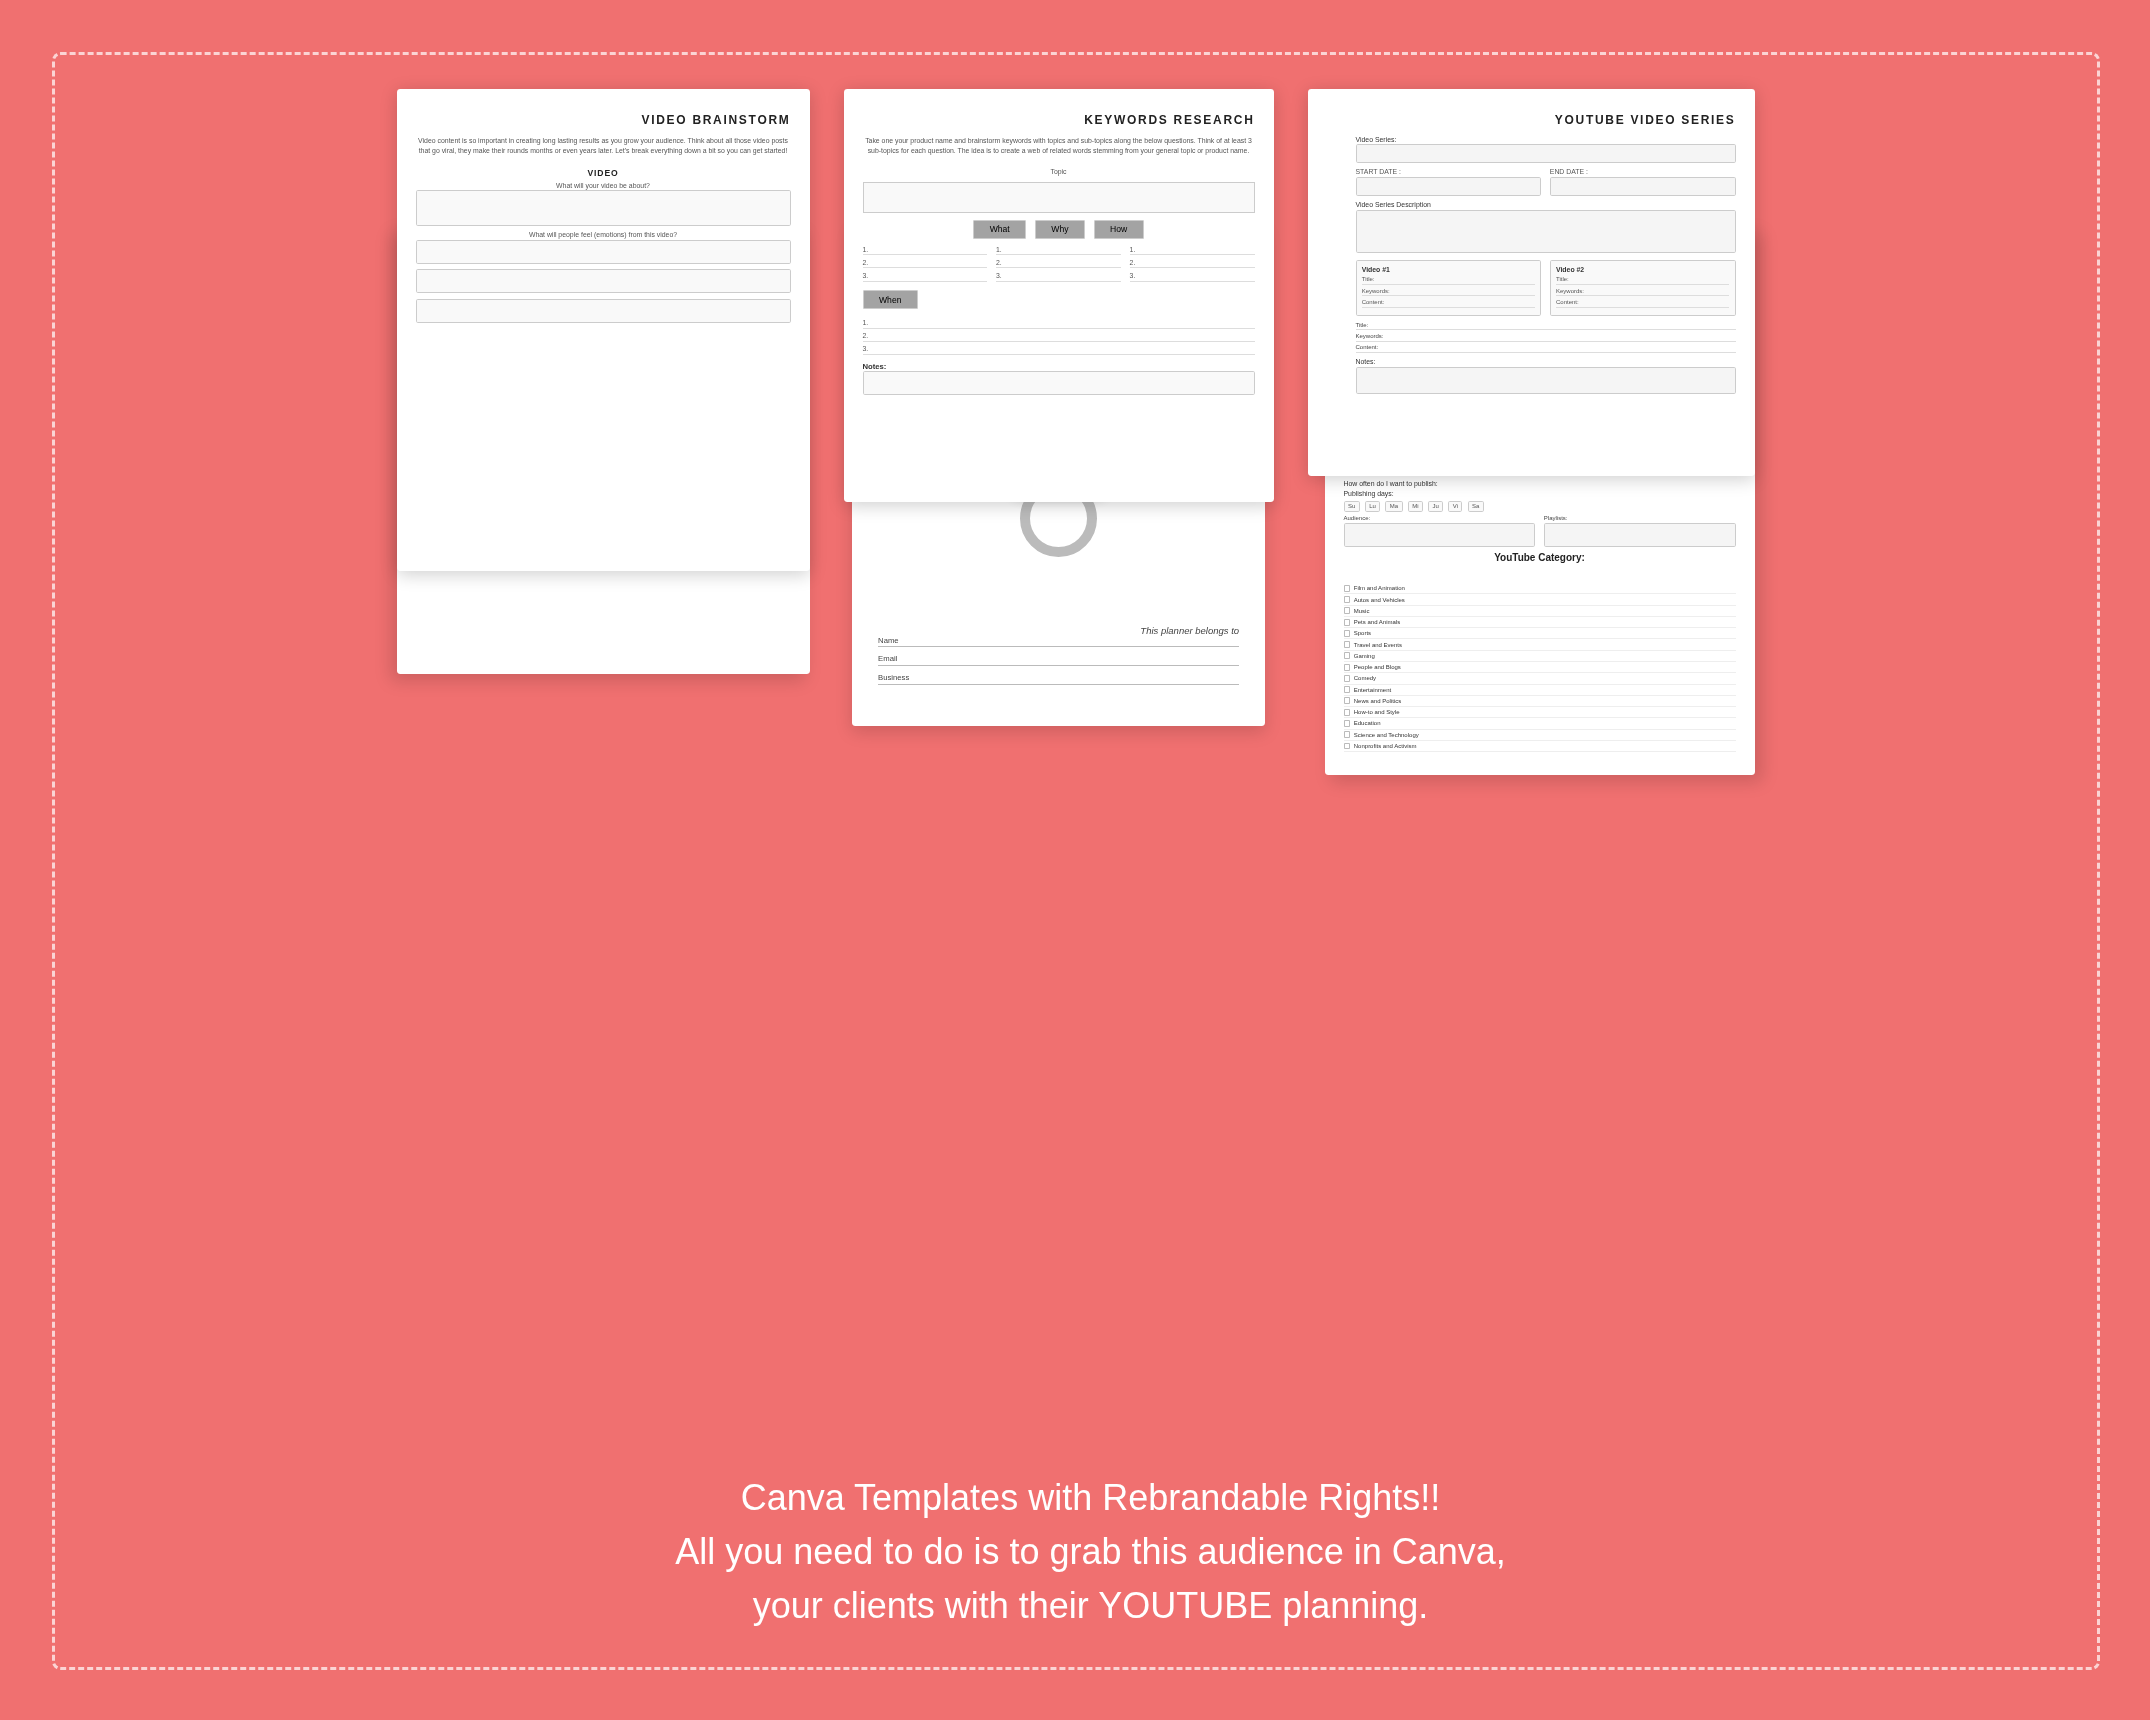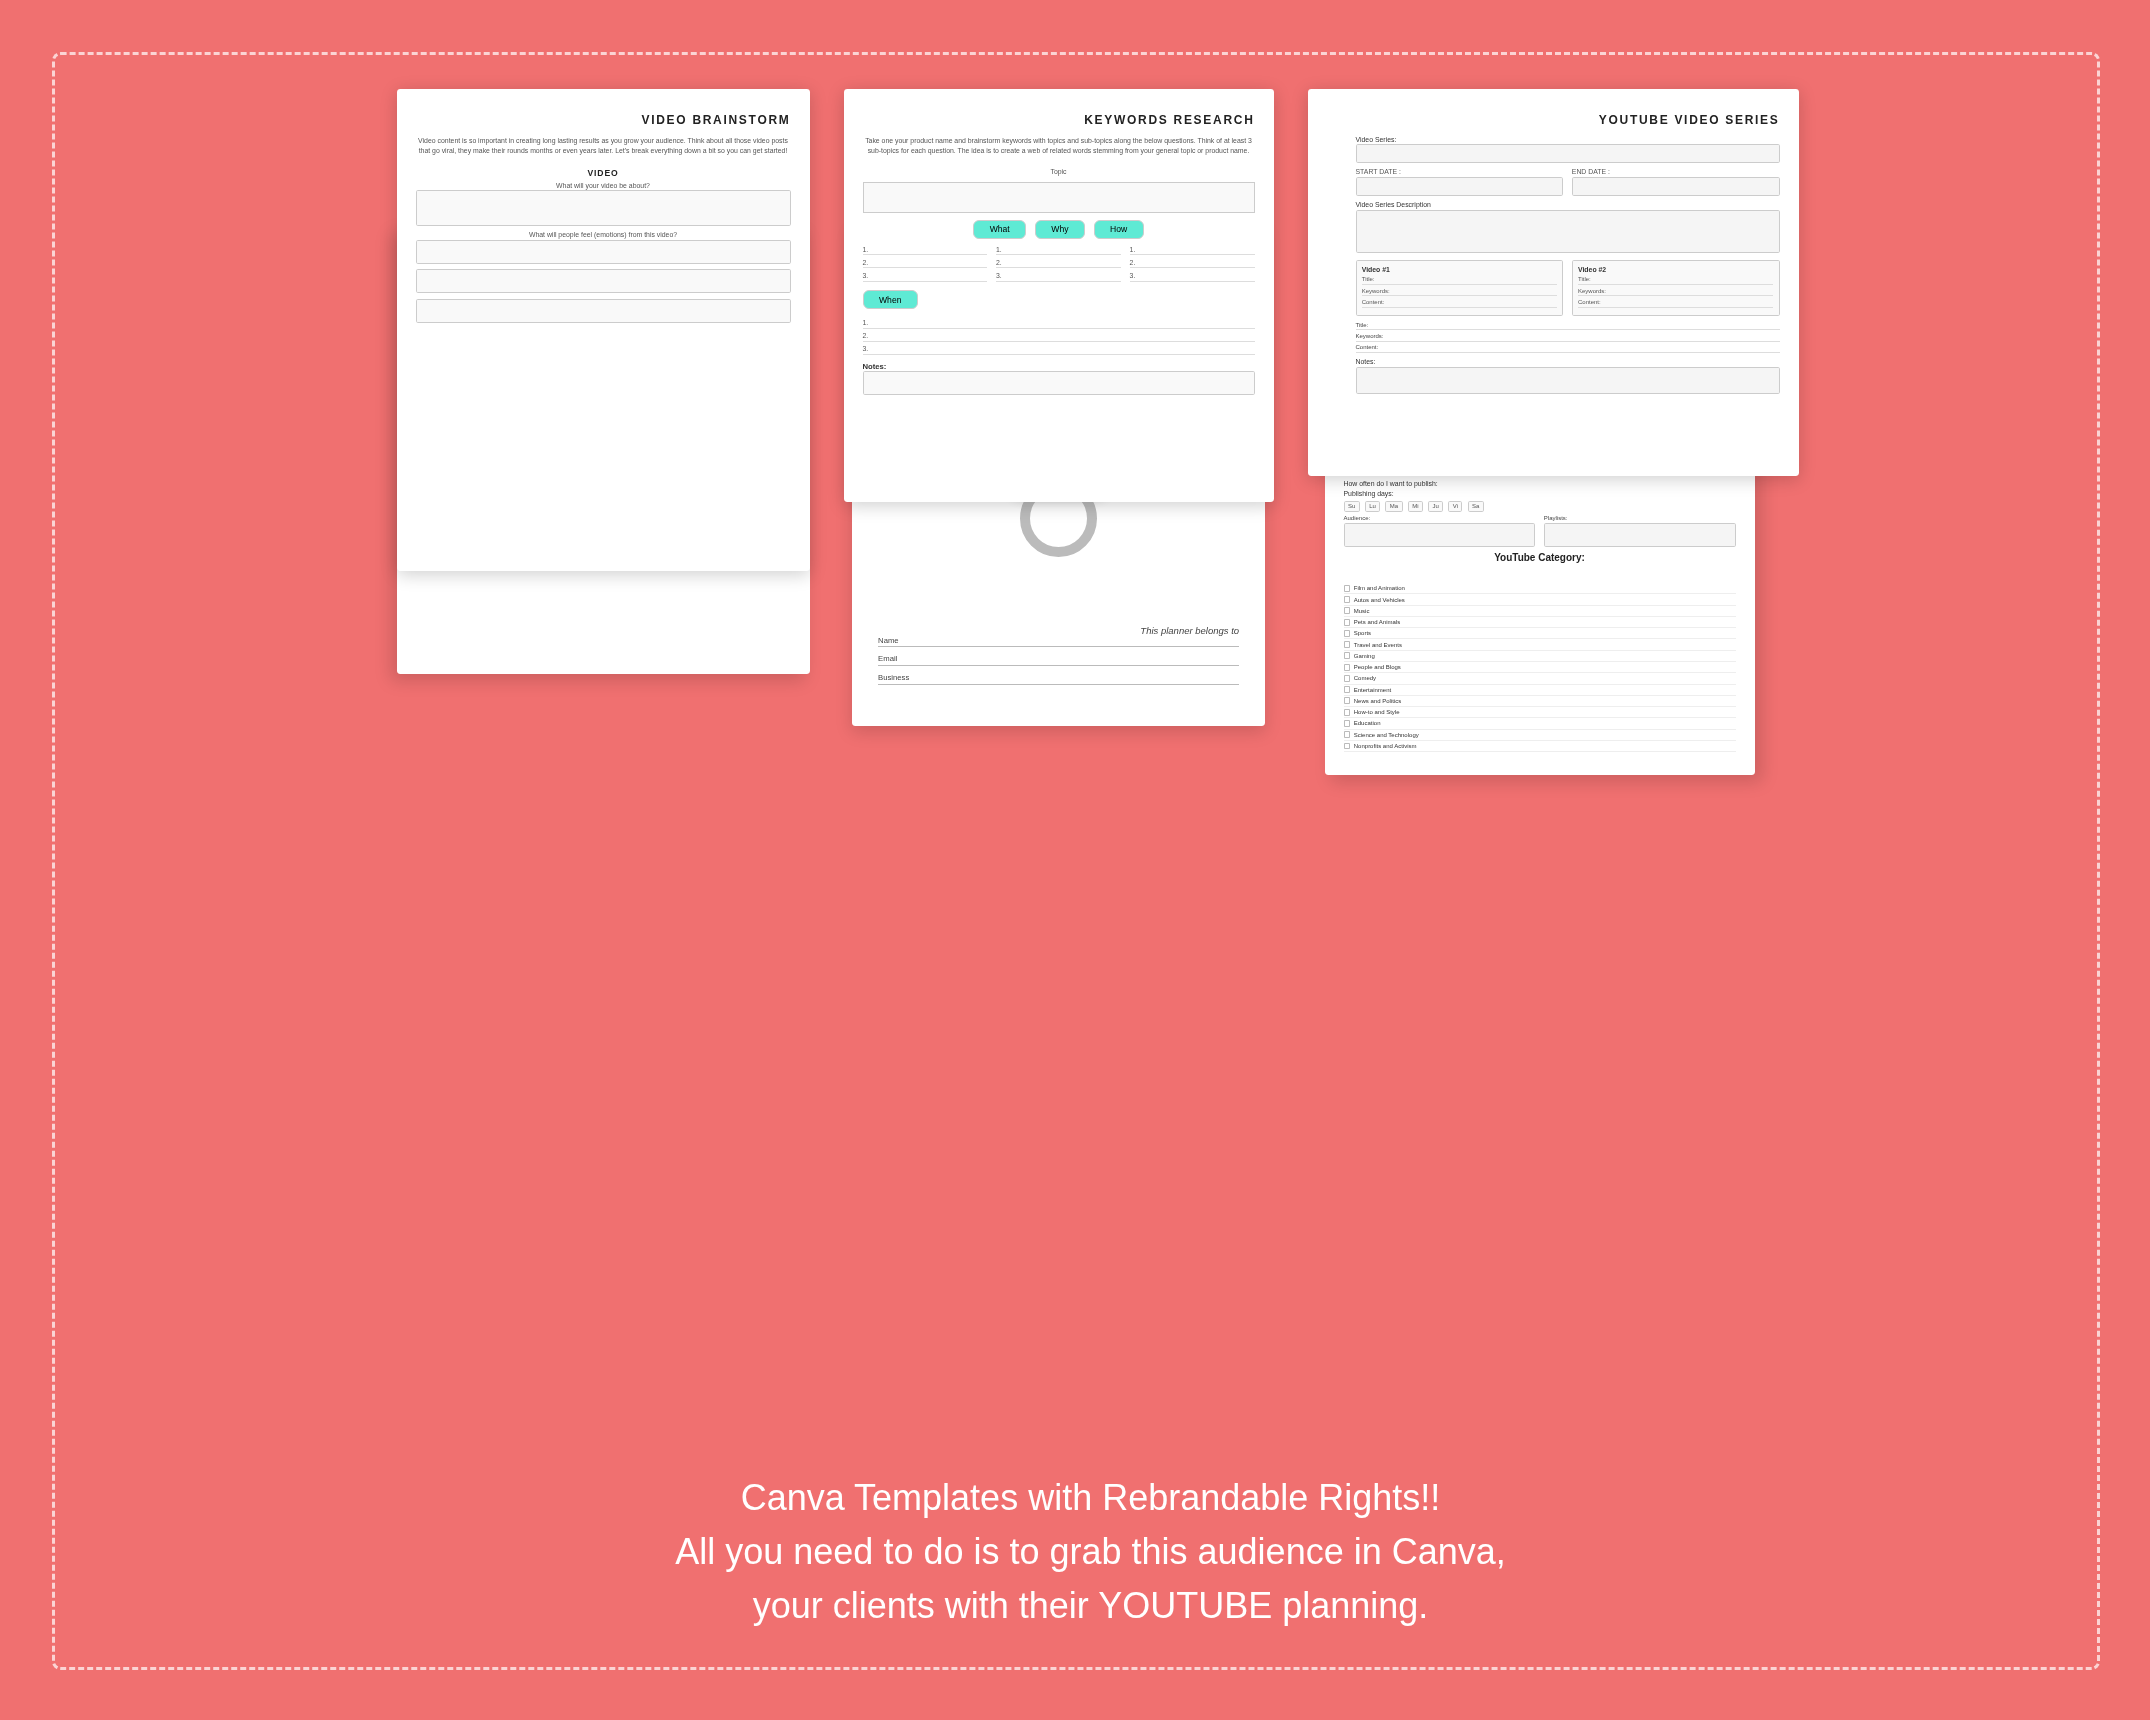--- a/index.html
+++ b/index.html
@@ -94,21 +94,21 @@
     }
     
     .right-col {
       display: flex;
       flex-direction: column;
       gap: 0px;
       position: relative;
       width: 447px;
     }
     .card-series {
-      width: 491px;
+      width: 447px;
       min-height: 387px;
       z-index: 2;
       position: relative;
       padding-left: 48px;
     }
     .card-planner {
       width: 430px;
       min-height: 447px;
       position: absolute;
       top: 138px;
@@ -193,22 +193,22 @@
     .kw-btn-row {
       display: flex;
       gap: 8.6px;
       justify-content: center;
       margin: 6.9px 0;
     }
     .kw-btn {
       border: 0.9px solid #ccc;
       padding: 3.4px 15.5px;
       font-size: 8.6px;
-      background: #5eead4;
-      border-radius: 6px;
+      background: #a3a3a3;
+      border-radius: 1px;
     }
     .kw-cols {
       display: flex;
       gap: 8.6px;
       margin-top: 5.2px;
     }
     .kw-col {
       flex: 1;
       display: flex;
       flex-direction: column;

